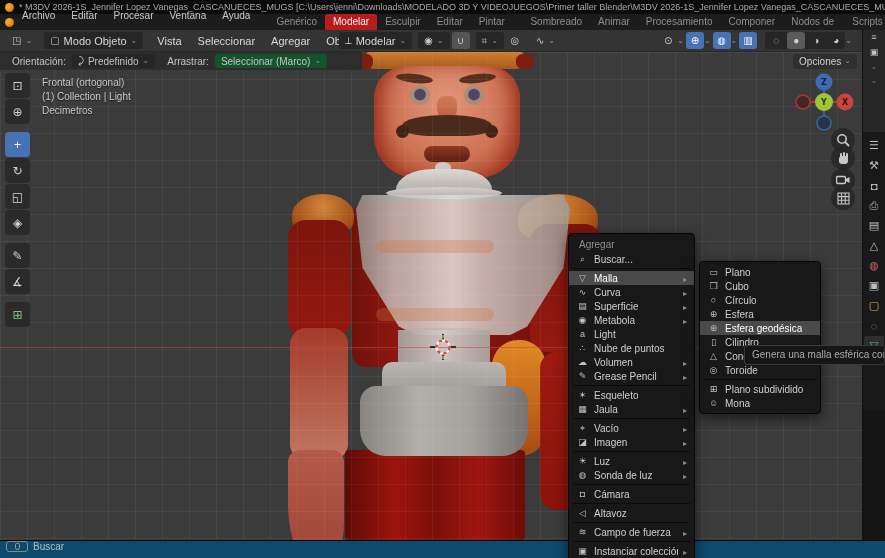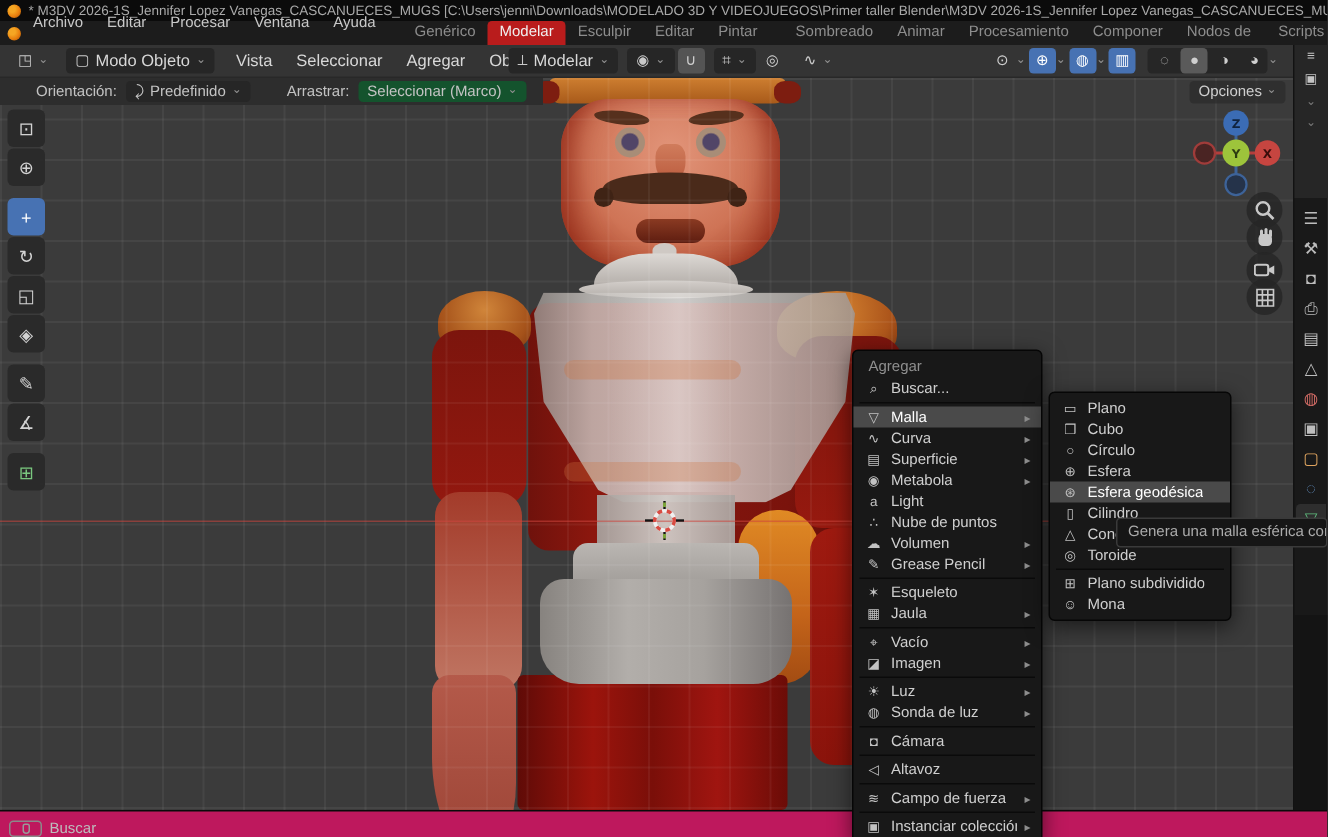--- a/index.html
+++ b/index.html
@@ -34,21 +34,21 @@
   .tgl.on { background:#4772b3; color:#fff; }
   .tgl.semi { background:#545454; }
   .vh-right { position:absolute; right:10px; display:flex; align-items:center; }
   .shade-grp { display:flex; background:#262626; border-radius:3px; margin-left:8px; }
   .shade-grp .tgl.sel { background:#5a5a5a; }
 
   
   .toolsettings { position:absolute; top:52px; left:0; width:362px; height:18px; background:#2d2d2d;
     display:flex; align-items:center; font-size:10px; color:#c3c3c3; z-index:6; }
   .toolsettings .pill { height:14px; font-size:10px; }
-  .ts-label { margin-left:24px; }
+  .ts-label { margin-left:12px; }
   .options-btn { position:absolute; top:54px; right:28px; height:15px; display:flex; align-items:center;
     gap:3px; font-size:10px; color:#cfcfcf; background:#2d2d2dcc; border-radius:3px; padding:0 6px; z-index:6; }
 
   
   .viewport { position:absolute; top:52px; left:0; width:862px; height:488px; background:#3b3b3b; overflow:hidden; }
   .gridlayer { position:absolute; inset:0; pointer-events:none;
     background-image:linear-gradient(rgba(255,255,255,.05) 1px, transparent 1px),
       linear-gradient(90deg, rgba(255,255,255,.05) 1px, transparent 1px);
     background-size:27px 27px; }
   .axis-x { position:absolute; left:0; top:295px; width:100%; height:1px; background:rgba(205,70,62,.55); pointer-events:none; }
@@ -93,22 +93,22 @@
     border-left:1px solid #121212; z-index:7; }
   .outliner-strip { height:102px; background:#262626; display:flex; flex-direction:column; align-items:center;
     padding-top:2px; gap:5px; color:#c5c5c5; font-size:9px; }
   .outliner-strip .dim { color:#777; font-size:8px; }
   .ptabs { display:flex; flex-direction:column; align-items:center; padding-top:4px; gap:1px; }
   .ptab { width:20px; height:19px; display:flex; align-items:center; justify-content:center; font-size:11px; }
   .ptab.active { background:#2e2e2e; border-radius:3px 0 0 3px; }
   .props-fill { position:absolute; bottom:0; left:0; width:23px; height:130px; background:#141414; }
 
   
-  .statusbar { position:absolute; top:540px; left:0; width:885px; height:18px; background:#be185d;
-    border-top:1px solid #0a0a0a; display:flex; align-items:flex-end; gap:5px; padding-left:6px; z-index:8;
+  .statusbar { position:absolute; top:540px; left:0; width:885px; height:18px; background:#0c4a6e;
+    border-top:1px solid #0a0a0a; display:flex; align-items:flex-start; gap:5px; padding-left:6px; z-index:8;
     font-size:10px; color:#bdbdbd; }
   .mouse-hint { width:22px; height:11px; border:1px solid #8a8a8a; border-radius:3px;
     display:flex; align-items:center; justify-content:center; }
   .mouse-shape { width:5px; height:7px; border:1px solid #9a9a9a; border-radius:2px 2px 3px 3px; }
 
   
   .jar-sheen { background:linear-gradient(90deg, transparent 20%, rgba(255,255,255,.22) 46%, transparent 65%); }
   svg text { font-family:"DejaVu Sans",sans-serif; }
 </style>
 </head>
@@ -272,20 +272,25 @@
       <line x1="13" y1="0" x2="13" y2="6" stroke="#141414" stroke-width="1.6"></line>
       <line x1="13" y1="20" x2="13" y2="26" stroke="#141414" stroke-width="1.6"></line>
       <line x1="0" y1="13" x2="6" y2="13" stroke="#141414" stroke-width="1.6"></line>
       <line x1="20" y1="13" x2="26" y2="13" stroke="#141414" stroke-width="1.6"></line>
       <circle cx="13" cy="13" r="6.5" fill="none" stroke="#f0f0f0" stroke-width="2.4"></circle>
       <circle cx="13" cy="13" r="6.5" fill="none" stroke="#d84b42" stroke-width="2.4" stroke-dasharray="3.2 3.2"></circle>
       <line x1="13" y1="1" x2="13" y2="4" stroke="#7aa33a" stroke-width="2"></line>
       <line x1="13" y1="22" x2="13" y2="25" stroke="#7aa33a" stroke-width="2"></line>
     </svg>
 
+    <div class="vp-text">
+      <div>Frontal (ortogonal)</div>
+      <div>(1) Collection | Light</div>
+      <div>Decimetros</div>
+    </div>
 
     <div id="toolcol" class="toolcol">
         <div class="tool-btn">
           <span>⊡</span>
         </div>
         <div class="tool-btn">
           <span>⊕</span>
         </div>
         <div class="tool-btn grp active">
           <span>+</span>

